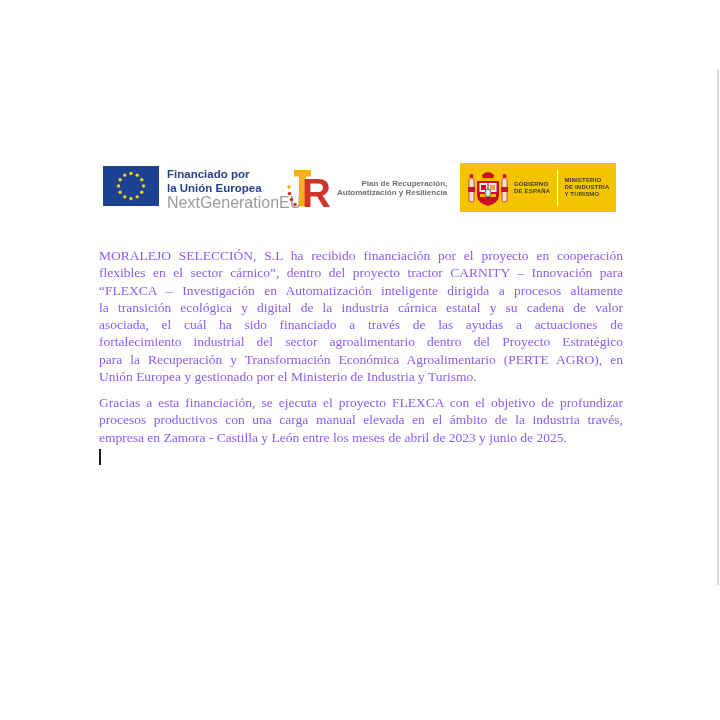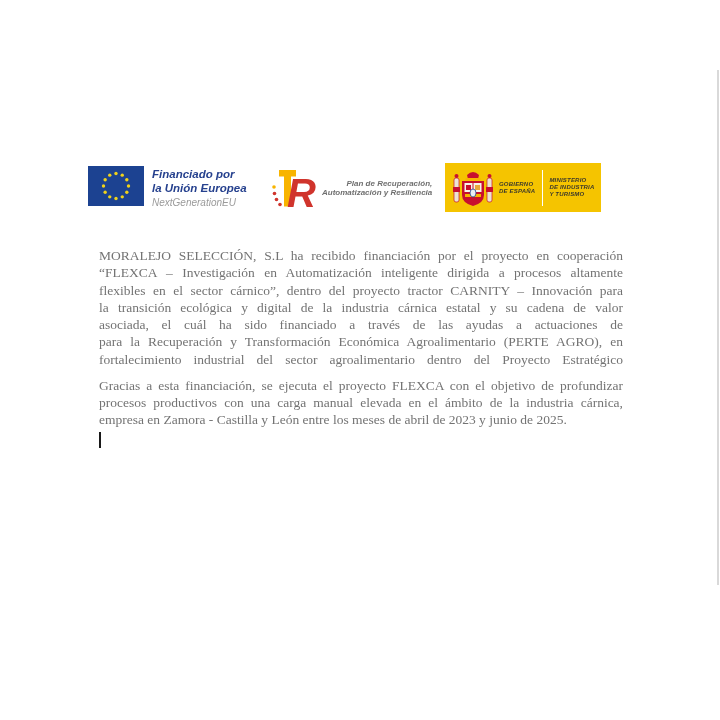--- a/index.html
+++ b/index.html
@@ -23,25 +23,24 @@
     left: 717px;
     top: 70px;
     width: 2px;
     height: 515px;
     background: #d9d9d9;
   }
 
   
   .logo-band {
     position: absolute;
-    left: 88px;
+    left: 103px;
     top: 163px;
     width: 515px;
     height: 50px;
-    font-style: italic;
   }
   .eu-logo {
     position: absolute;
     left: 0;
     top: 3px;
     display: flex;
     align-items: flex-start;
   }
   .eu-flag { display: block; }
   .eu-text {
@@ -49,21 +48,21 @@
     padding-top: 1px;
   }
   .eu-text .l1, .eu-text .l2 {
     font-weight: bold;
     font-size: 11.5px;
     line-height: 14px;
     color: #26418e;
     white-space: nowrap;
   }
   .eu-text .sub {
-    font-size: 10px;
+    font-size: 16px;
     line-height: 13px;
     color: #9b9b9b;
     margin-top: 1px;
     white-space: nowrap;
   }
 
   .prtr-logo {
     position: absolute;
     left: 182px;
     top: 2px;
@@ -118,21 +117,21 @@
 
   
   .text-block {
     position: absolute;
     left: 99px;
     top: 247px;
     width: 524px;
     font-family: "Liberation Serif", serif;
     font-size: 13.5px;
     line-height: 17.25px;
-    color: #737373;
+    color: #8b5cf6;
   }
   .ln {
     white-space: normal;
     text-align: justify;
   }
   .ln.j { text-align-last: justify; }
   .para-gap { height: 9px; }
   .caret {
     display: block;
     width: 1.5px;
@@ -224,29 +223,30 @@
         <div>MINISTERIO</div>
         <div><span>DE INDUSTRIA</span></div>
         <div>Y TURISMO</div>
       </div>
     </div>
 
   </div>
 
   <div class="text-block">
     <div class="ln j">MORALEJO SELECCIÓN, S.L ha recibido financiación por el proyecto en cooperación</div>
+    <div class="ln j">flexibles en el sector cárnico”, dentro del proyecto tractor CARNITY – Innovación para</div>
     <div class="ln j">“FLEXCA – Investigación en Automatización inteligente dirigida a procesos altamente</div>
-    <div class="ln j">flexibles en el sector cárnico”, dentro del proyecto tractor CARNITY – Innovación para</div>
     <div class="ln j">la transición ecológica y digital de la industria cárnica estatal y su cadena de valor</div>
     <div class="ln j">asociada, el cuál ha sido financiado a través de las ayudas a actuaciones de</div>
+    <div class="ln j">fortalecimiento industrial del sector agroalimentario dentro del Proyecto Estratégico</div>
     <div class="ln j">para la Recuperación y Transformación Económica Agroalimentario (PERTE AGRO), en</div>
-    <div class="ln j">fortalecimiento industrial del sector agroalimentario dentro del Proyecto Estratégico</div>
+    <div class="ln">Unión Europea y gestionado por el Ministerio de Industria y Turismo.</div>
 
     <div class="para-gap"></div>
 
     <div class="ln j">Gracias a esta financiación, se ejecuta el proyecto FLEXCA con el objetivo de profundizar</div>
-    <div class="ln j">procesos productivos con una carga manual elevada en el ámbito de la industria cárnica,</div>
+    <div class="ln j">procesos productivos con una carga manual elevada en el ámbito de la industria través,</div>
     <div class="ln">empresa en Zamora - Castilla y León entre los meses de abril de 2023 y junio de 2025.</div>
 
     <span class="caret"></span>
   </div>
 
 </div>
 
 </body></html>

